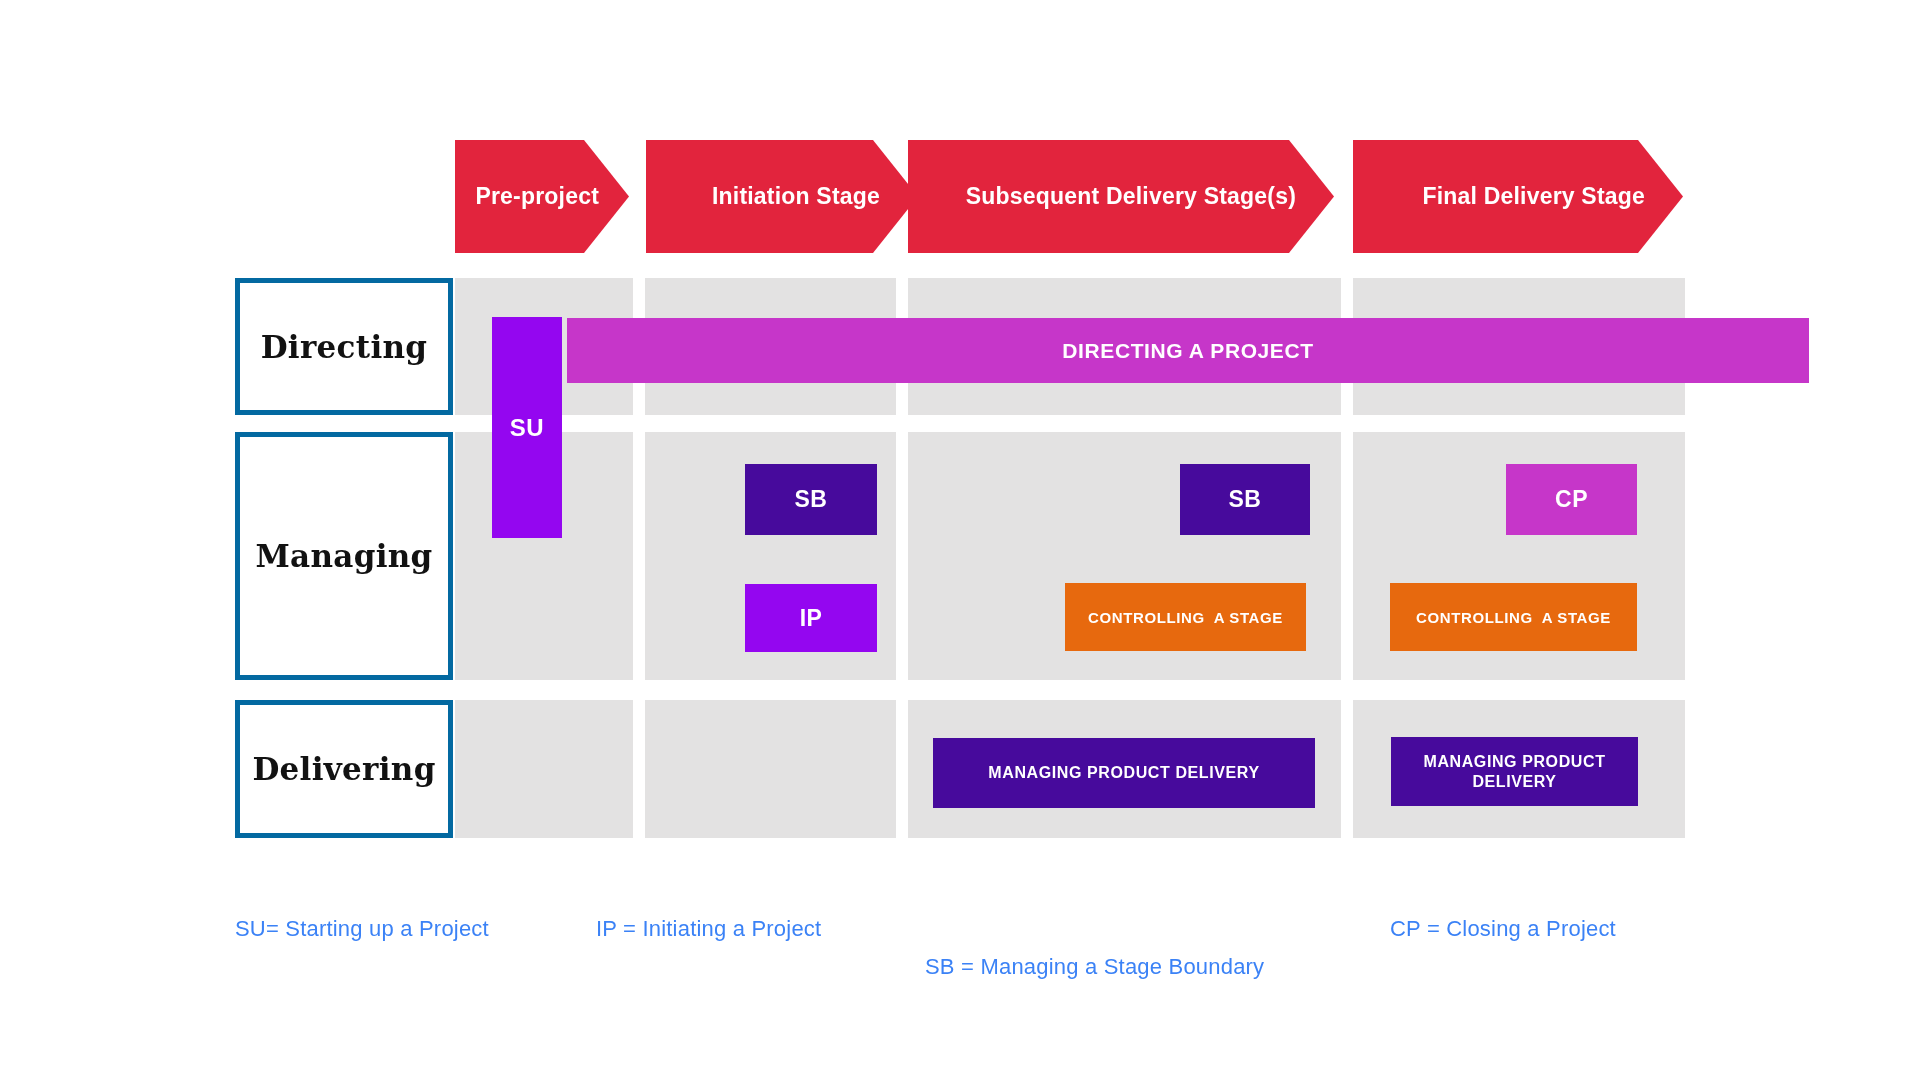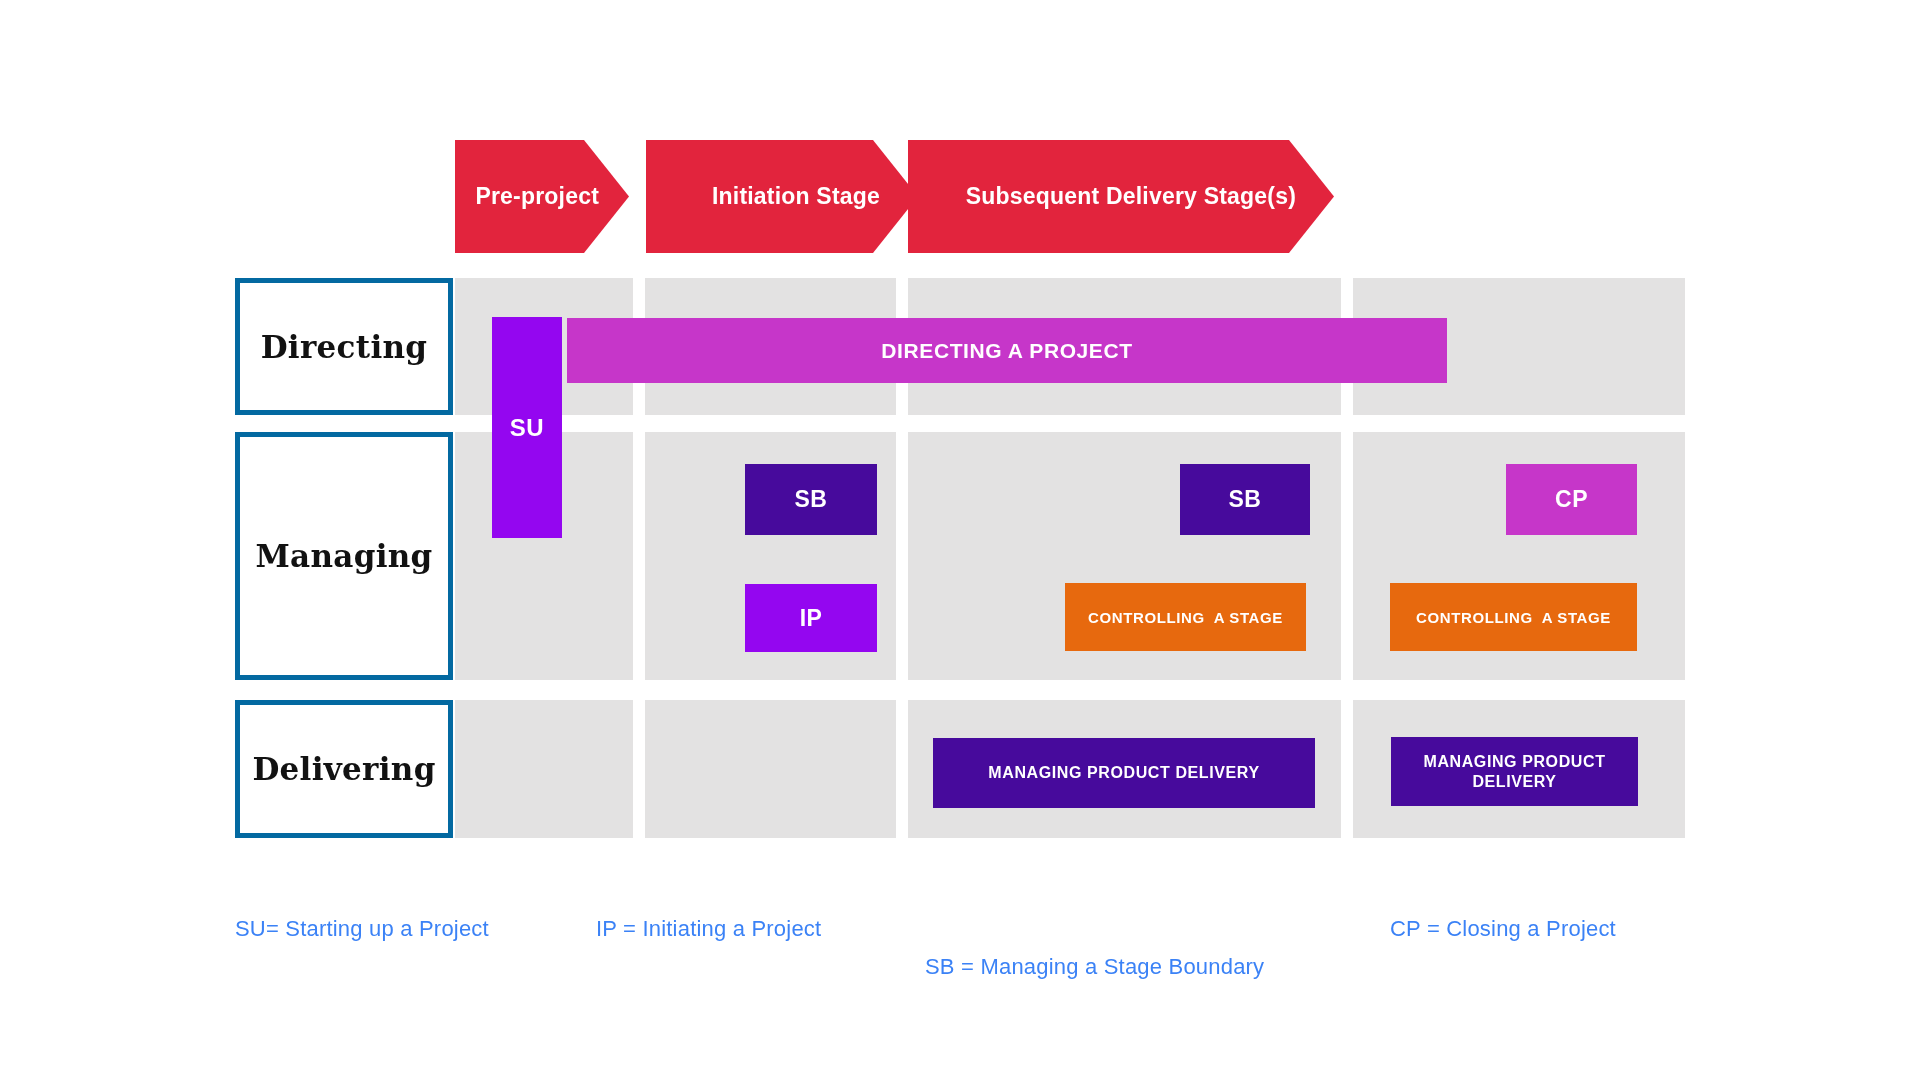--- a/index.html
+++ b/index.html
@@ -46,21 +46,21 @@
     position:absolute;color:#fff;font-weight:bold;
     display:flex;align-items:center;justify-content:center;text-align:center;
     box-sizing:border-box;white-space:pre-wrap;
   }
   .violet{background:var(--violet,#9406F0);}
   .indigo{background:var(--indigo,#470A9C);}
   .magenta{background:var(--magenta,#C636C9);}
   .orange{background:var(--orange,#E7690E);}
 
   #proc-su{left:492px;top:317px;width:70px;height:221px;font-size:24px;letter-spacing:.5px;}
-  #proc-dp{left:567px;top:318px;width:880px;height:65px;font-size:21px;letter-spacing:.6px;}
+  #proc-dp{left:567px;top:318px;width:1242px;height:65px;font-size:21px;letter-spacing:.6px;}
   #proc-sb1{left:745px;top:464px;width:132px;height:71px;font-size:23px;letter-spacing:.5px;}
   #proc-ip{left:745px;top:584px;width:132px;height:68px;font-size:23px;letter-spacing:.5px;}
   #proc-sb2{left:1180px;top:464px;width:130px;height:71px;font-size:23px;letter-spacing:.5px;}
   #proc-cas1{left:1065px;top:583px;width:241px;height:68px;font-size:15px;letter-spacing:.6px;}
   #proc-cp{left:1506px;top:464px;width:131px;height:71px;font-size:23px;letter-spacing:.5px;}
   #proc-cas2{left:1390px;top:583px;width:247px;height:68px;font-size:15px;letter-spacing:.6px;}
   #proc-mpd1{left:933px;top:738px;width:382px;height:70px;font-size:16px;letter-spacing:.6px;}
   #proc-mpd2{left:1391px;top:737px;width:247px;height:69px;font-size:16px;letter-spacing:.6px;line-height:1.25;padding:0 18px;}
 
   
@@ -79,20 +79,23 @@
 <div id="canvas">
 
   <div class="arrow" id="arrow-1">
     <span>Pre-project</span>
   </div>
   <div class="arrow" id="arrow-2">
     <span>Initiation Stage</span>
   </div>
   <div class="arrow" id="arrow-3">
     <span>Subsequent Delivery Stage(s)</span>
+  </div>
+  <div class="arrow" id="arrow-4">
+    <span>Final Delivery Stage</span>
   </div>
 
   <div class="band" id="band-directing">
     <div class="cell c1"></div>
     <div class="cell c2"></div>
     <div class="cell c3"></div>
     <div class="cell c4"></div>
     <div class="row-label-box">
       <span>Directing</span>
     </div>

